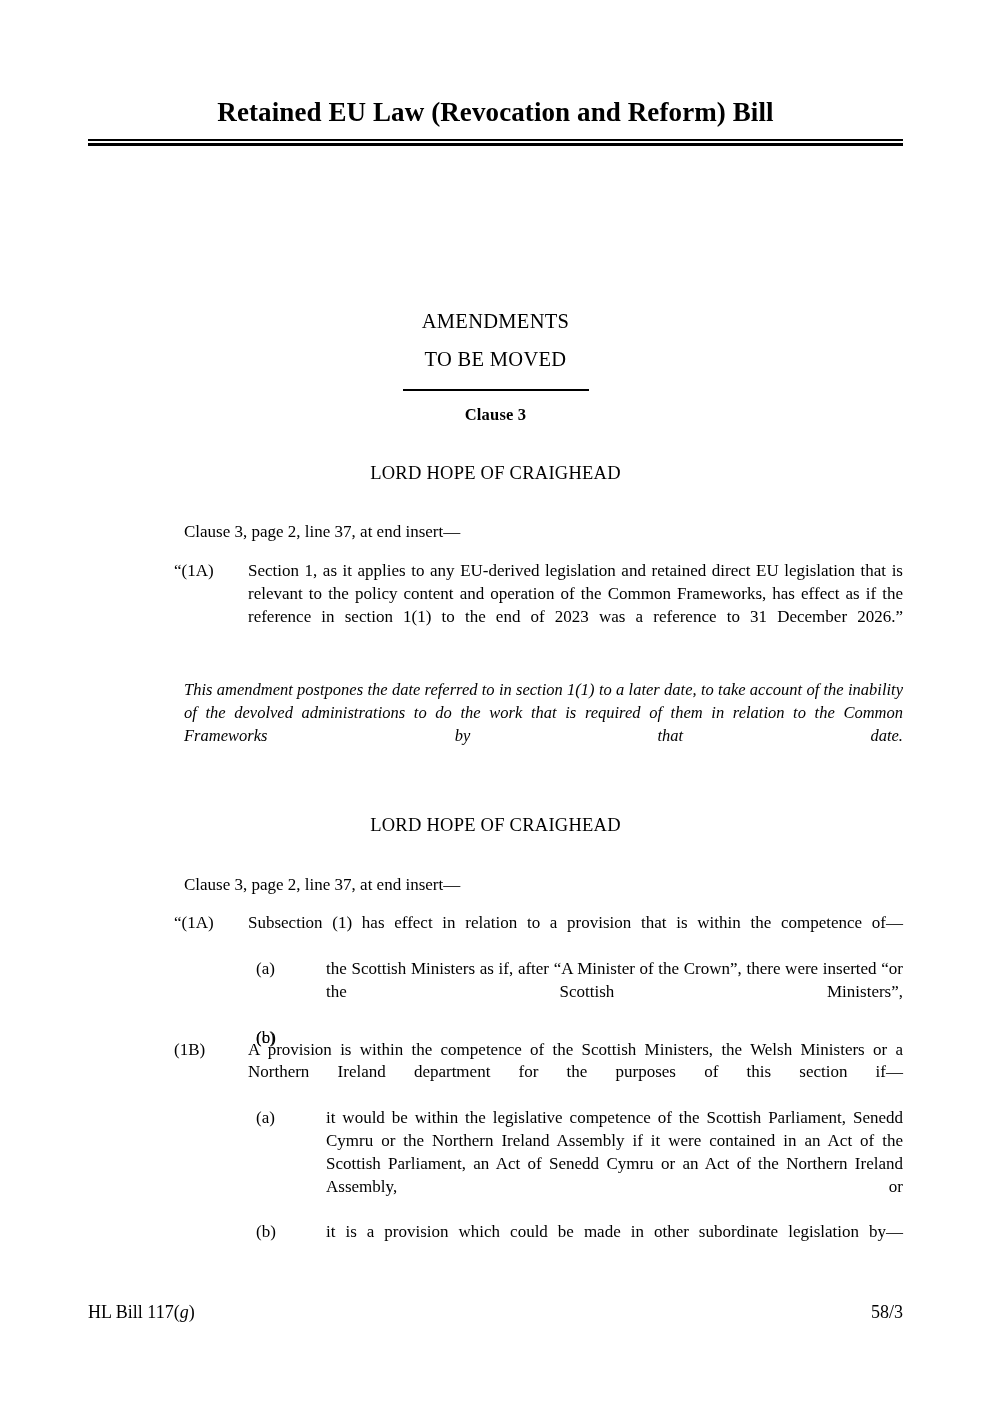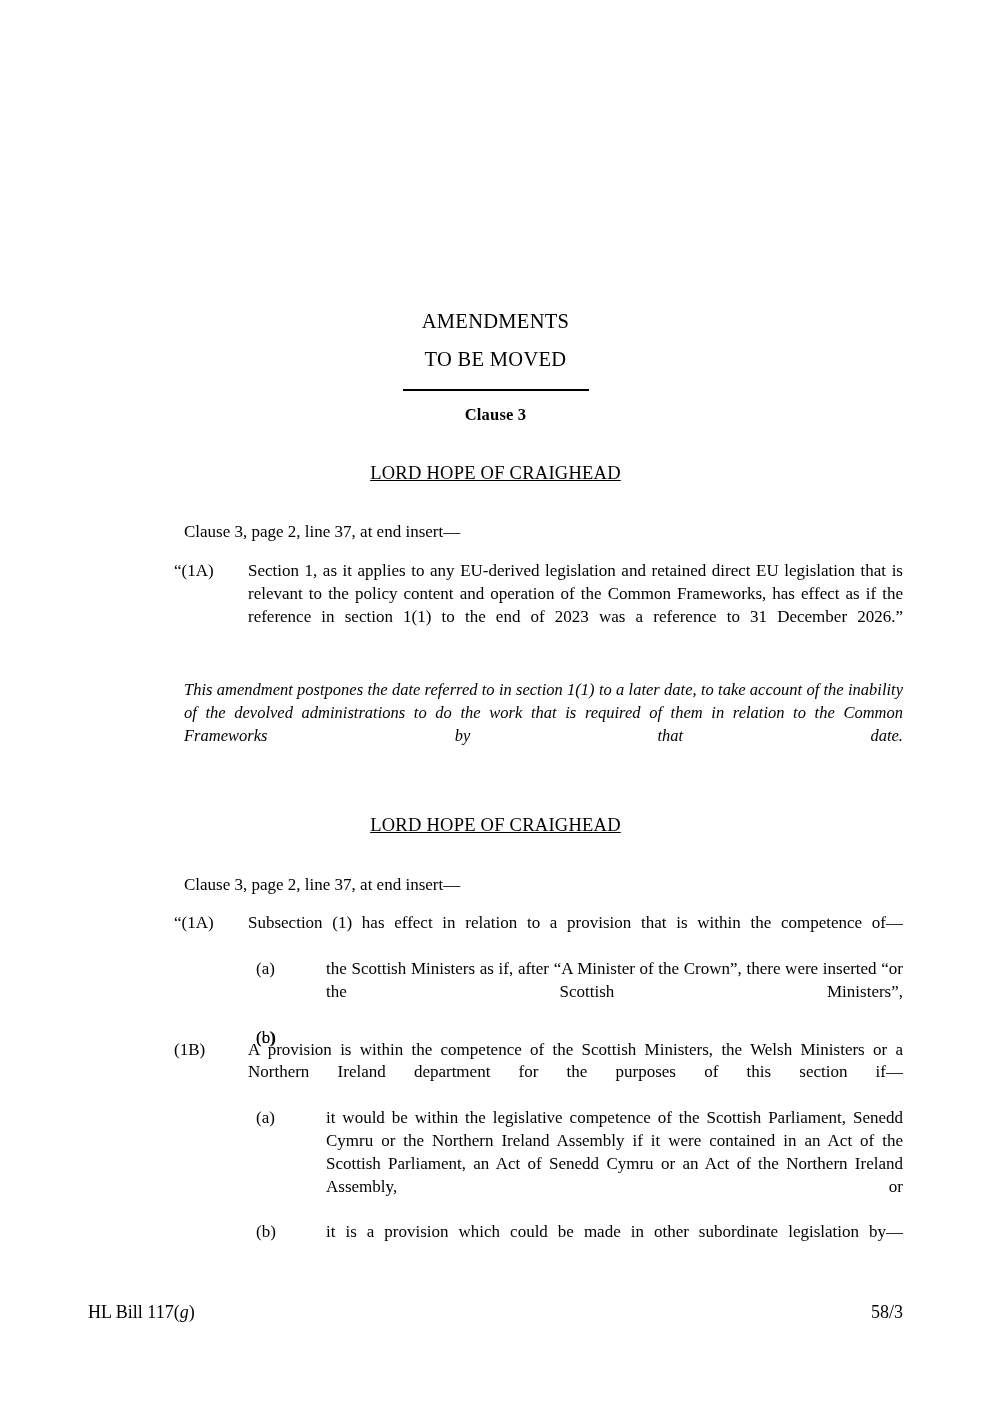--- a/index.html
+++ b/index.html
@@ -83,21 +83,20 @@
     left: 88px;
     top: 462px;
     width: 815px;
   }
 
   .sponsor {
     text-align: center;
     font-size: 18.5px;
     letter-spacing: 0.25px;
     line-height: 1.25;
-    text-decoration: underline;
   }
 
   .lead-in {
     font-size: 17px;
     line-height: 1.34;
     margin-left: 96px;
   }
 
   
   .para {
@@ -176,20 +175,28 @@
   .sp-16 { height: 16px; }
   .sp-12 { height: 12px; }
   .sp-36 { height: 36px; }
   .sp-44 { height: 44px; }
 </style>
 </head>
 <body>
 
 <div class="page">
 
+  <div class="masthead">
+    <h1 class="bill-title">Retained EU Law (Revocation and Reform) Bill</h1>
+    <div class="rule-double">
+      <div class="r-thin"></div>
+      <div class="r-gap"></div>
+      <div class="r-thick"></div>
+    </div>
+  </div>
 
   <div class="headings">
     <div class="heading-line">AMENDMENTS</div>
     <div class="heading-line">TO BE MOVED</div>
     <div class="rule-short"></div>
     <div class="clause-label">Clause 3</div>
   </div>
 
   <div class="body-col">
 

